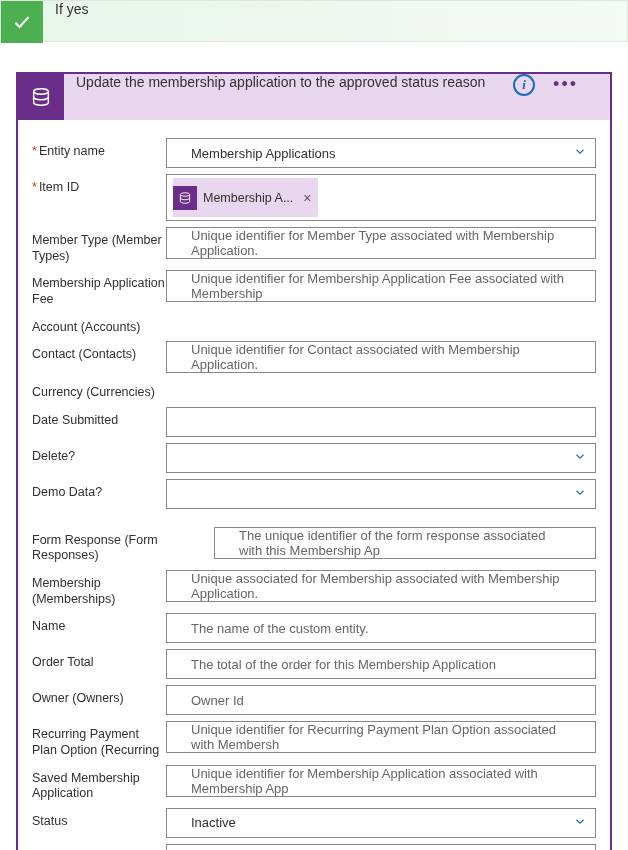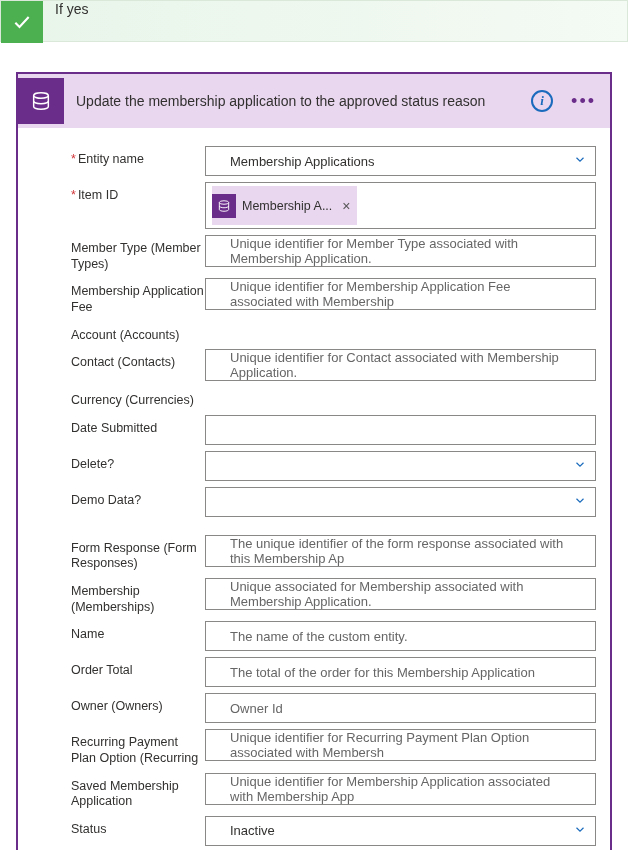--- a/index.html
+++ b/index.html
@@ -29,24 +29,23 @@
   }
   .condition-icon svg { stroke: #fff; }
   .condition-label { font-size: 14px; color: #323130; }
 
   .card {
     margin: 30px 16px 0 16px;
     border: 2px solid #6b2d8a;
   }
   .card-header {
     display: flex;
-    align-items: center;
     background: #e9d6ef;
-    height: 54px;
-    padding-right: 10px;
+    height: 46px;
+    padding-right: 28px;
   }
   .card-header-icon {
     width: 46px;
     height: 46px;
     background: #6b2d8a;
     display: flex;
     align-items: center;
     justify-content: center;
     margin-right: 12px;
   }
@@ -66,21 +65,20 @@
     display: flex;
     align-items: flex-start;
     margin-bottom: 6px;
   }
   .label {
     width: 134px;
     padding-top: 6px;
     font-size: 12.5px;
     color: #323130;
     line-height: 1.25;
-    margin-left: 39px;
   }
   .label .req { color: #d13438; margin-right: 2px; }
   .label.highlight {
     background: #ffff3b;
     display: inline-block;
     padding: 1px 2px;
     width: auto;
   }
   .label-wrap { width: 134px; padding-top: 6px; }
 
@@ -110,21 +108,21 @@
     font-size: 12.5px;
     color: #323130;
   }
   .token-icon {
     width: 24px; height: 24px; background: #6b2d8a;
     display: flex; align-items: center; justify-content: center;
     margin-right: 6px;
   }
   .token-icon svg { stroke: #fff; fill: none; }
   .token .close { margin-left: 10px; font-size: 14px; color: #555; cursor: pointer; }
-  .sep-top { margin-top: 18px; }
+  .sep-top { margin-top: 18px; gap: 48px; }
 </style>
 </head>
 <body>
 
 <div class="condition-bar">
   <div class="condition-icon">
     <svg width="20" height="20" viewBox="0 0 24 24" stroke-width="2.5" fill="none">
         <polyline points="4,13 9,18 20,6"></polyline>
       </svg>
   </div>

